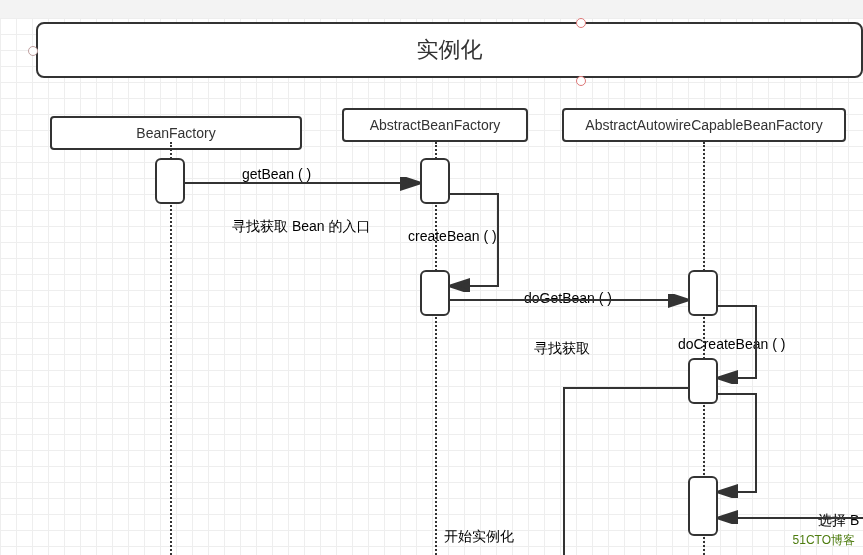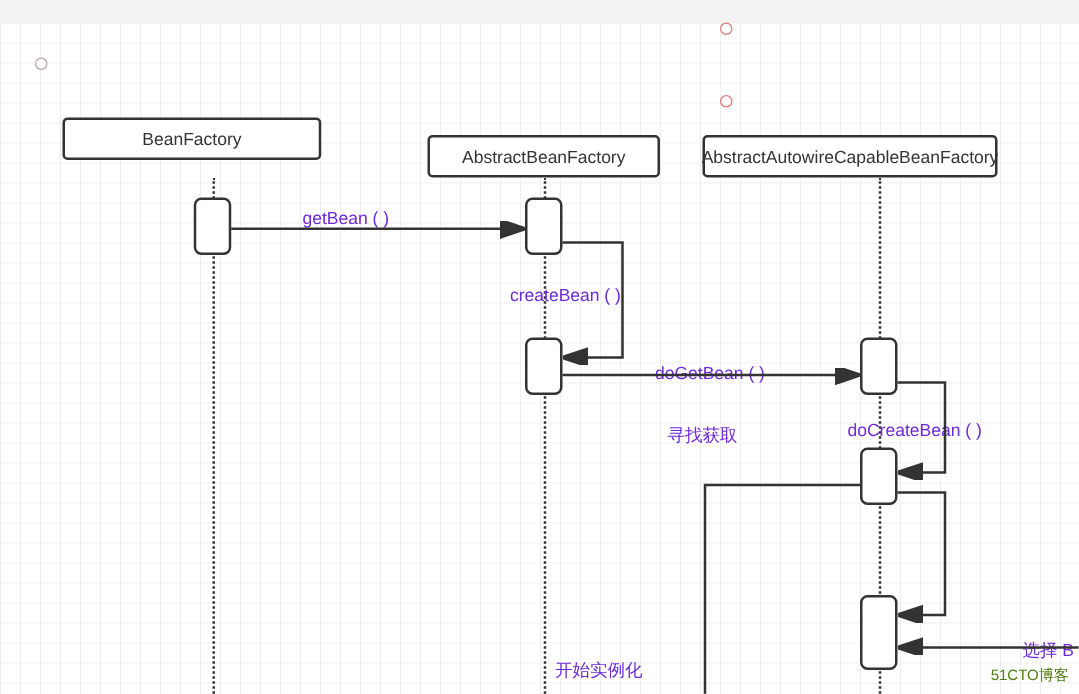--- a/index.html
+++ b/index.html
@@ -4,62 +4,66 @@
 <style>
 html,body{margin:0;padding:0;width:863px;height:555px;overflow:hidden;font-family:"Microsoft YaHei","PingFang SC",Arial,sans-serif;background:#f9f9f9}
 .grid{position:absolute;top:18px;left:0;width:863px;height:537px;background-image:linear-gradient(#eee 1px,transparent 1px),linear-gradient(90deg,#eee 1px,transparent 1px);background-size:16px 16px;background-color:#fff}
 .rulerbar{position:absolute;top:0;left:0;width:863px;height:18px;background:#f3f3f3;border-bottom:1px solid #ccc}
 .canvas{position:absolute;top:18px;left:0;width:863px;height:537px}
 .box{position:absolute;border:2px solid #333;background:#fff;border-radius:6px;display:flex;align-items:center;justify-content:center;font-size:14px;color:#333;box-sizing:border-box}
 .titlebox{border-radius:8px}
 .head{border-radius:4px;font-size:14px}
 .act{width:30px;height:46px;border-radius:6px}
 .life{position:absolute;border-left:2px dotted #333}
-.lbl{position:absolute;font-size:14px;color:#6d28d9;white-space:nowrap}
+.lbl{position:absolute;font-size:14px;color:#000000;white-space:nowrap}
 .handle{position:absolute;width:8px;height:8px;background:#fff;border:1px solid #bfa0a0;border-radius:50%}
 .handle.red{border-color:#d77}
 .watermark{position:absolute;right:8px;bottom:6px;font-size:12px;color:#4d7c0f}
 svg{position:absolute;top:0;left:0;width:863px;height:555px;pointer-events:none}
 line,path,polyline{stroke:#333;stroke-width:2;fill:none}
 .arrowhead{fill:#333}
 </style>
 </head>
 <body>
 
 <div class="rulerbar"></div>
 <div class="grid"></div>
 
 <div class="canvas">
 
+  <div class="box titlebox" style="left:36px;top:4px;width:827px;height:56px;font-size:22px">
+    <span>实例化</span>
+  </div>
   <div class="handle red" style="left:576px;top:0px"></div>
   <div class="handle" style="left:28px;top:28px"></div>
   <div class="handle red" style="left:576px;top:58px"></div>
 
-  <div class="box head" style="left:50px;top:76px;width:207px;height:34px">
+  <div class="box head" style="left:50px;top:98px;width:252px;height:34px">
     <span>BeanFactory</span>
   </div>
   <div class="box head" style="left:342px;top:90px;width:186px;height:34px">
     <span>AbstractBeanFactory</span>
   </div>
-  <div class="box head" style="left:562px;top:90px;width:236px;height:34px">
+  <div class="box head" style="left:562px;top:90px;width:284px;height:34px">
     <span>AbstractAutowireCapableBeanFactory</span>
   </div>
 
   <div class="life" style="left:170px;top:124px;height:413px"></div>
   <div class="life" style="left:435px;top:124px;height:413px"></div>
   <div class="life" style="left:703px;top:124px;height:413px"></div>
 
   <div class="box act" style="left:155px;top:140px"></div>
   <div class="box act" style="left:420px;top:140px"></div>
   <div class="box act" style="left:420px;top:252px"></div>
   <div class="box act" style="left:688px;top:252px"></div>
   <div class="box act" style="left:688px;top:340px"></div>
   <div class="box act" style="left:688px;top:458px;height:60px"></div>
 
   <span class="lbl" style="left:242px;top:148px">getBean ( )</span>
+  <span class="lbl" style="left:232px;top:200px">寻找获取 Bean 的入口</span>
   <span class="lbl" style="left:408px;top:210px">createBean ( )</span>
   <span class="lbl" style="left:524px;top:272px">doGetBean ( )</span>
   <span class="lbl" style="left:534px;top:322px">寻找获取</span>
   <span class="lbl" style="left:678px;top:318px">doCreateBean ( )</span>
   <span class="lbl" style="left:444px;top:510px">开始实例化</span>
   <span class="lbl" style="left:818px;top:494px">选择 B</span>
 
   <svg>
     <defs>
       <marker id="ah" markerWidth="10" markerHeight="10" refX="9" refY="3" orient="auto">

